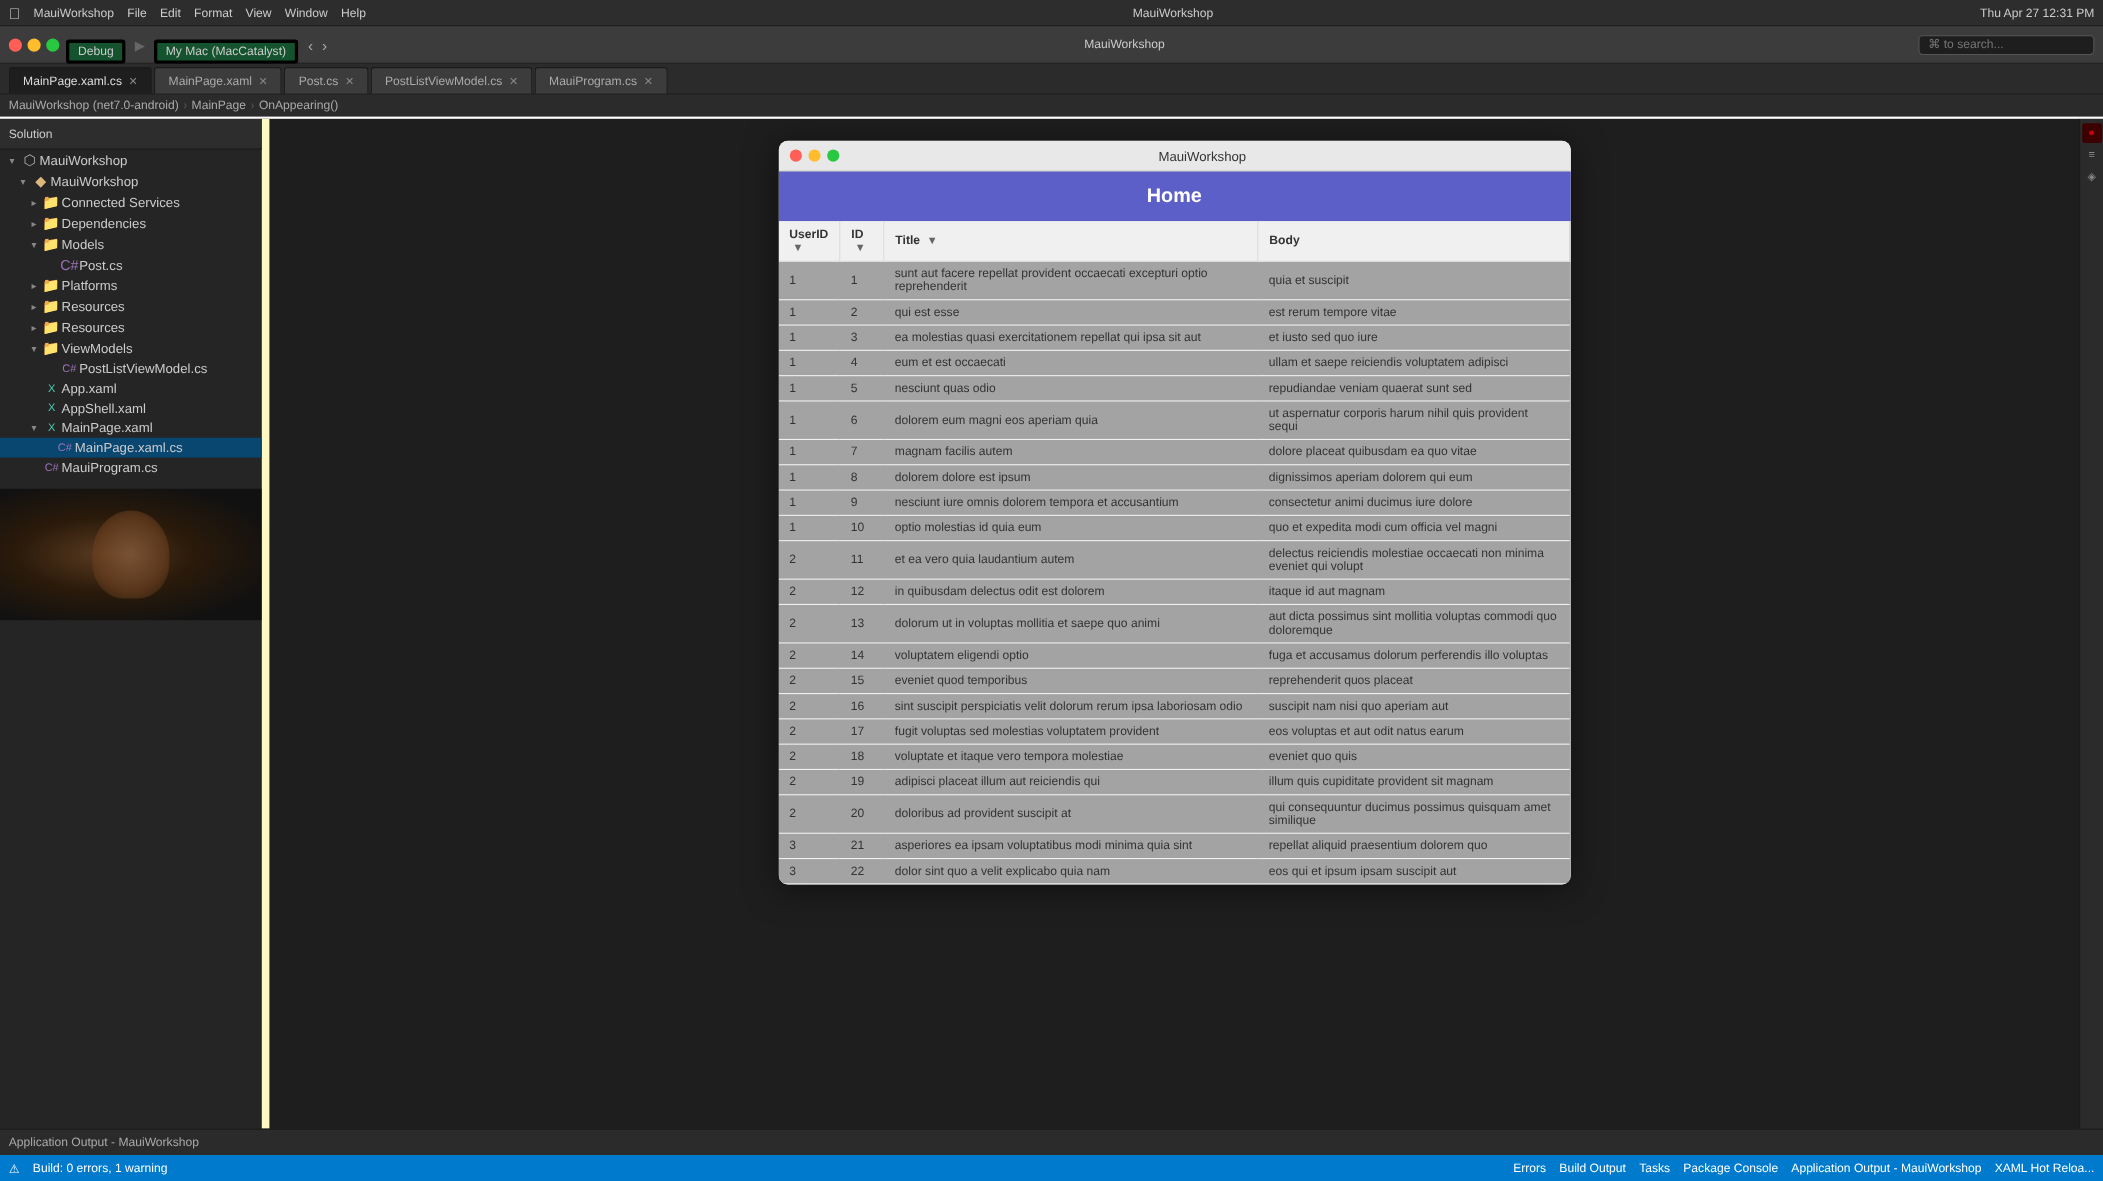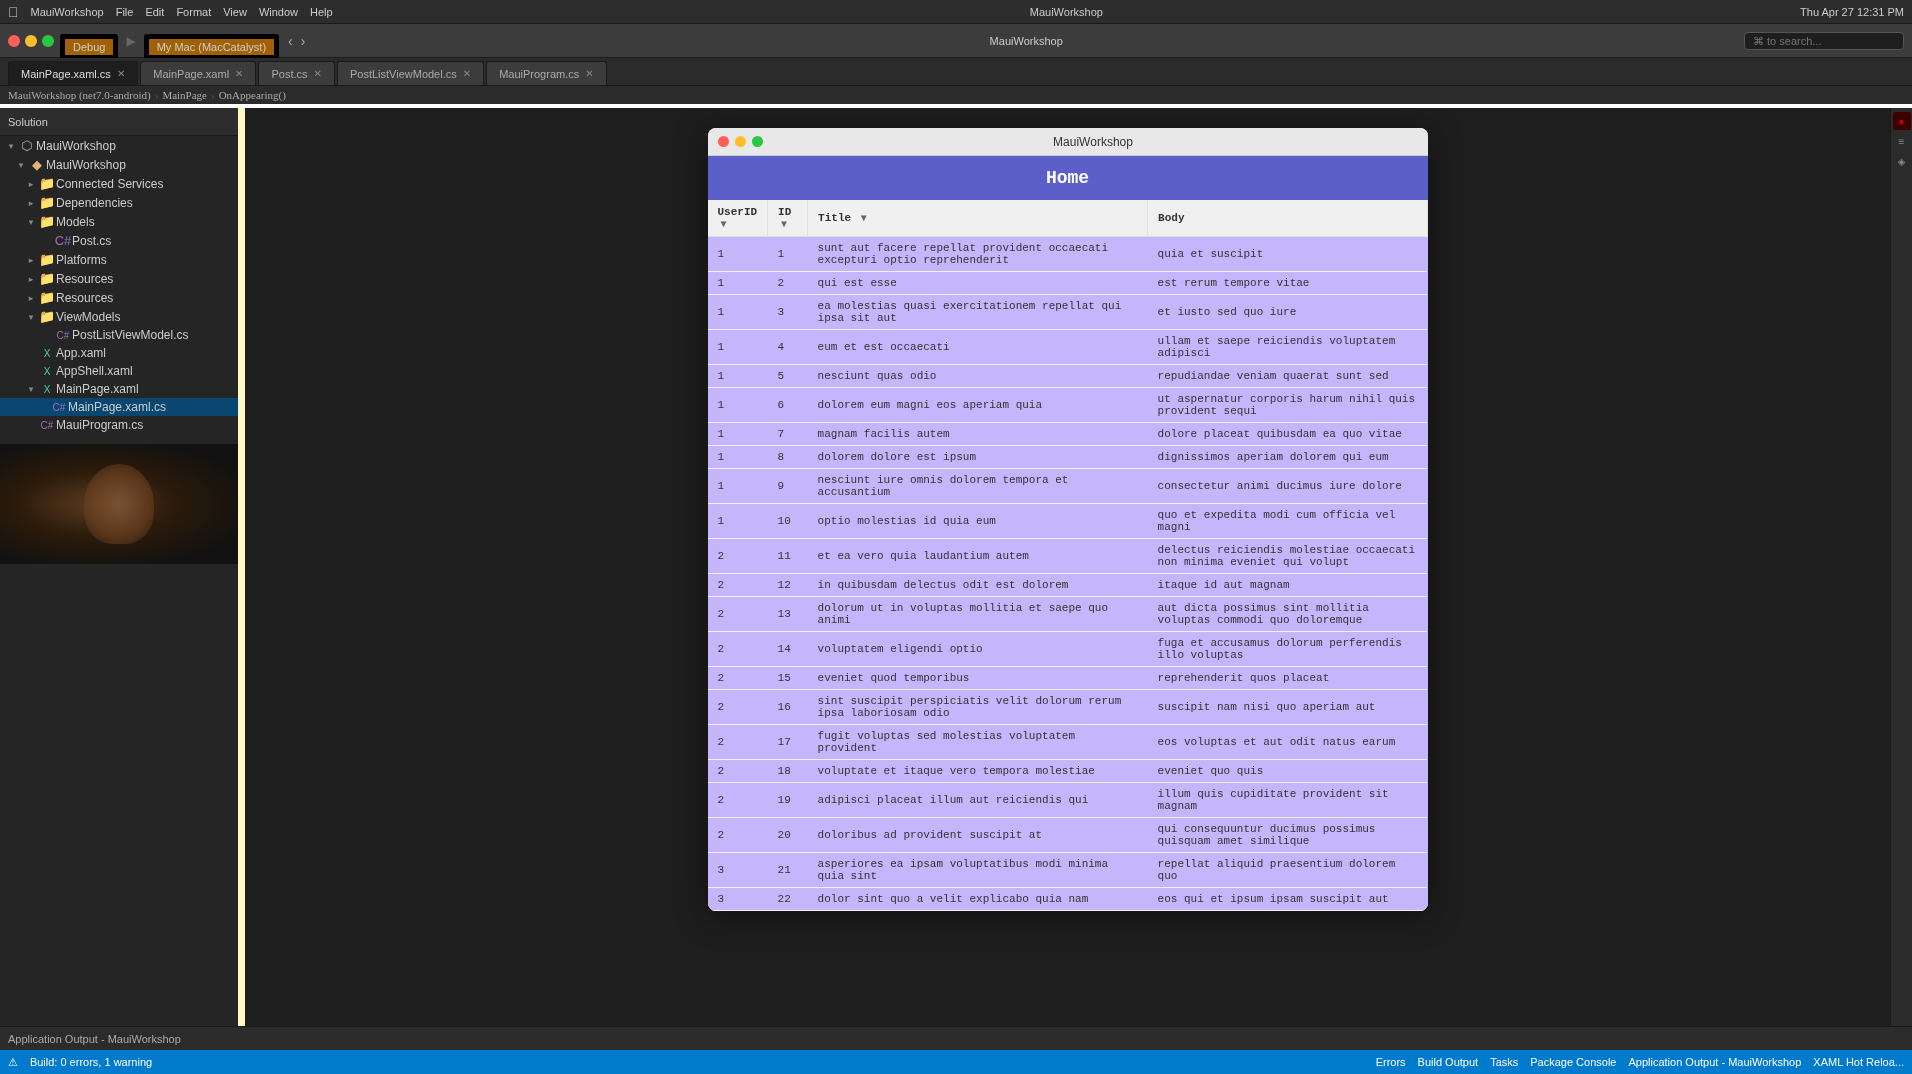--- a/index.html
+++ b/index.html
@@ -44,22 +44,22 @@
       padding: 0 8px;
       gap: 6px;
       border-bottom: 1px solid #1e1e1e;
     }
     .traffic-lights { display: flex; gap: 5px; align-items: center; }
     .tl { width: 12px; height: 12px; border-radius: 50%; }
     .tl-red { background: #ff5f57; }
     .tl-yellow { background: #ffbd2e; }
     .tl-green { background: #28c840; }
     .toolbar-btn {
-      background: #a16207;
-      border: 5px solid #000000;
+      background: #14532d;
+      border: 3px solid #000000;
       color: #ccc;
       padding: 2px 8px;
       font-size: 11px;
       border-radius: 3px;
       cursor: pointer;
       margin-top: 12px;
     }
     .toolbar-sep { color: #666; margin: 0 2px; }
     .toolbar-nav { display: flex; gap: 2px; }
     .toolbar-nav button { background: none; border: none; color: #aaa; font-size: 14px; cursor: pointer; padding: 0 3px; }
@@ -108,22 +108,21 @@
     
     .breadcrumb {
       height: 22px;
       background: #2b2b2b;
       display: flex;
       align-items: center;
       padding: 0 8px;
       color: #888;
       font-size: 11px;
       gap: 4px;
-      border-bottom: 4px solid #ffffff;
-      font-family: Liberation Serif, serif;
+      border-bottom: 2px solid #ffffff;
     }
     .breadcrumb span { color: #aaa; }
     .breadcrumb .sep { color: #555; }
 
     
     .main-content {
       display: flex;
       flex: 1;
       overflow: hidden;
     }
@@ -231,21 +230,21 @@
       padding: 0 10px;
       border-bottom: 1px solid #ccc;
       gap: 6px;
     }
     .sim-tl { width: 11px; height: 11px; border-radius: 50%; }
     .sim-tl-red { background: #ff5f57; }
     .sim-tl-yellow { background: #ffbd2e; }
     .sim-tl-green { background: #28c840; }
     .sim-title { flex: 1; text-align: center; font-size: 12px; color: #333; font-weight: 500; }
 
-    .sim-content { background: #c4b5fd; font-family: Liberation Mono, monospace; }
+    .sim-content { background: #a3a3a3; }
 
     .sim-header {
       background: #5b5fc7;
       padding: 12px 16px;
       text-align: center;
     }
     .sim-header-title { color: #fff; font-size: 18px; font-weight: 600; }
 
     .sim-table { width: 100%; border-collapse: collapse; font-size: 12px; }
     .sim-table-header { background: #f0f0f0; border-bottom: 1px solid #ddd; }

